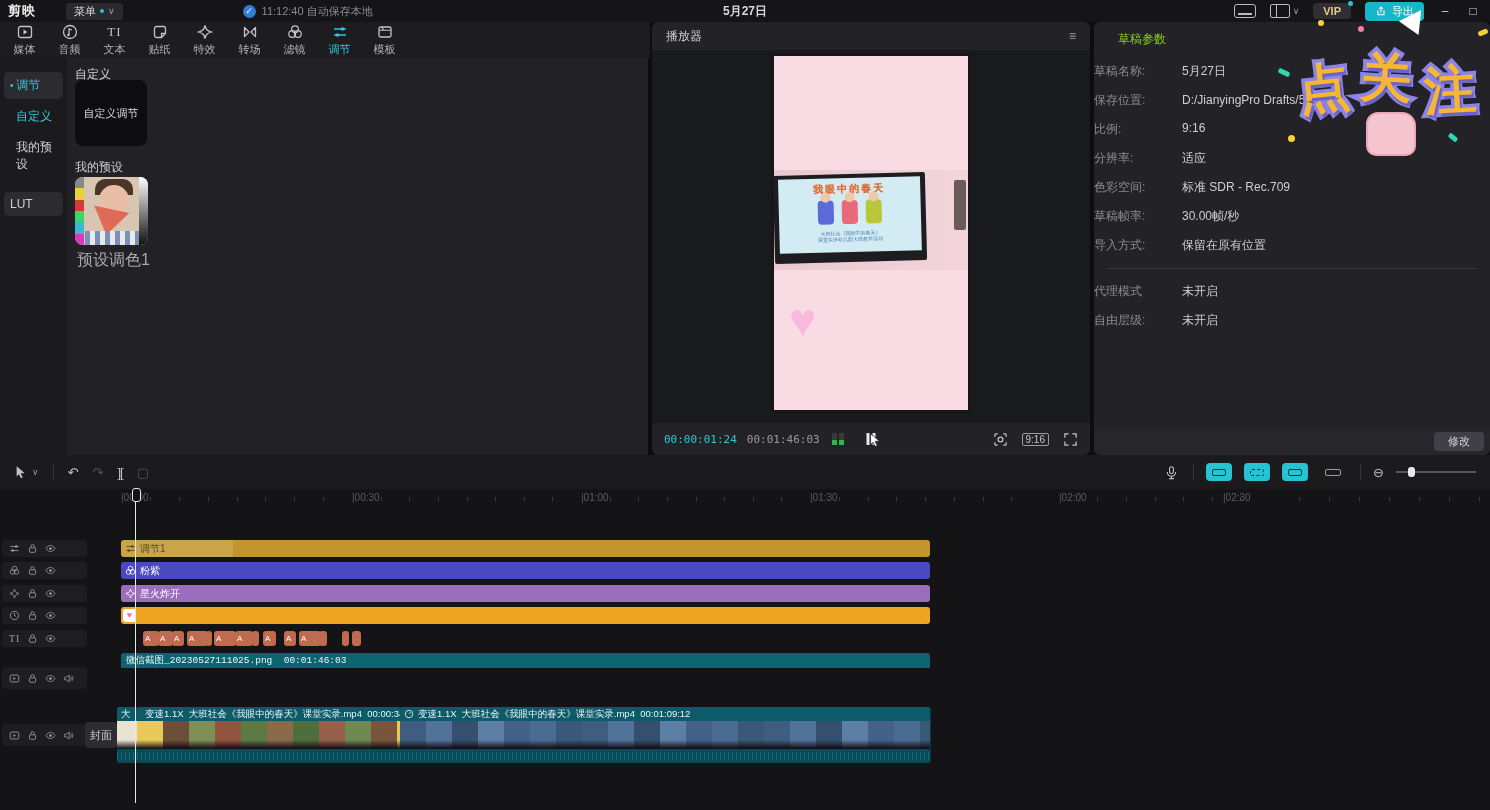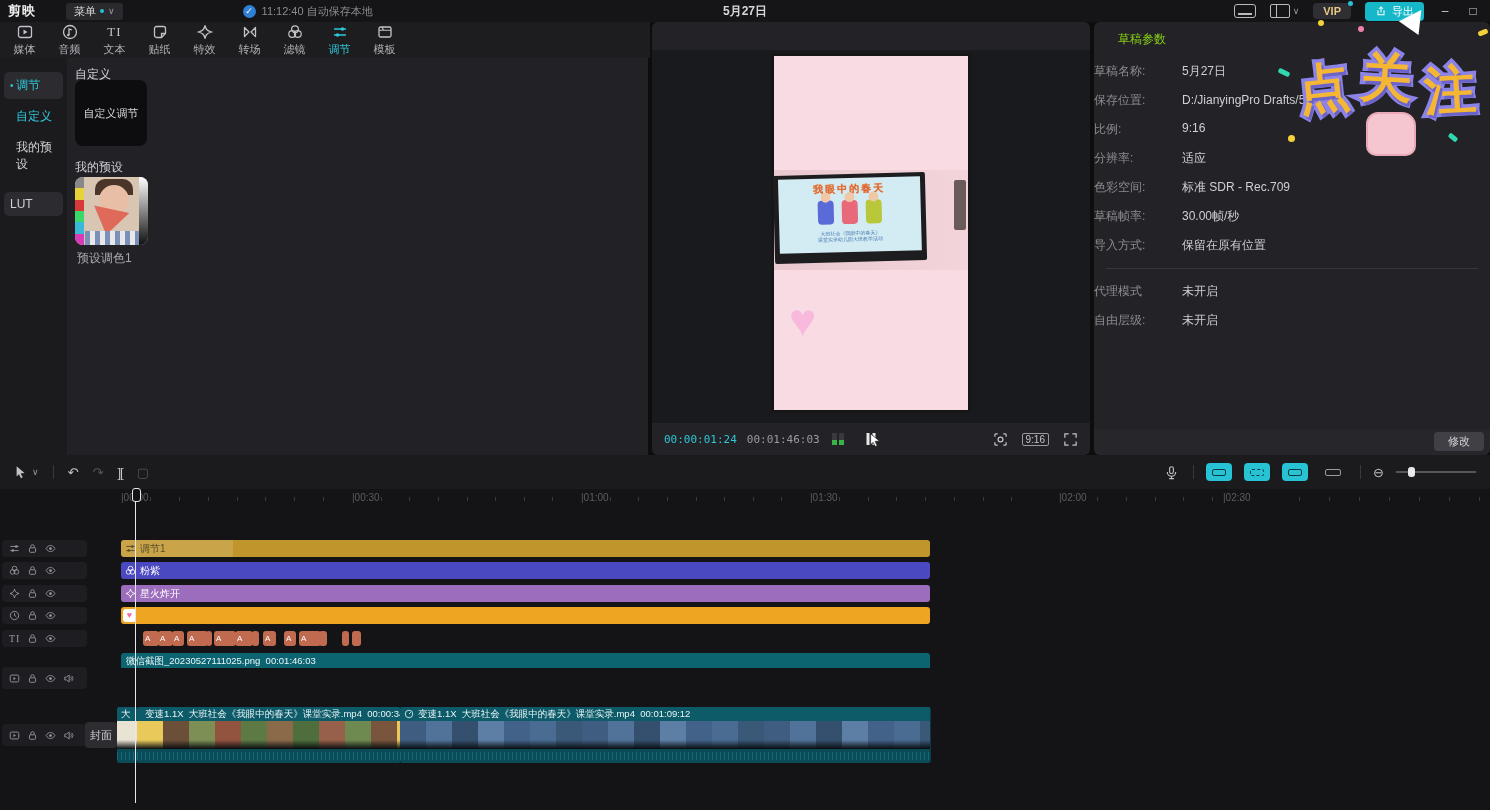--- a/index.html
+++ b/index.html
@@ -333,25 +333,29 @@
       <div class="swatches">
         <div style="background:#888"></div>
           <div style="background:#e8d23a"></div>
           <div style="background:#d83a3a"></div>
         <div style="background:#3ad86a"></div>
           <div style="background:#3ab8d8"></div>
           <div style="background:#d83ab8"></div>
       </div>
       <div class="grayscale"></div>
     </div>
-    <div class="abs" style="left:10px;top:192px;font-size:12px;color:#a8a8ae">预设调色1</div>
+    <div class="abs" style="left:10px;top:192px;font-size:16px;color:#a8a8ae">预设调色1</div>
   </div>
 </div>
 
 <div class="panel" id="player-panel">
+  <div id="player-head">
+    <span>播放器</span>
+    <span style="color:#9a9aa0">≡</span>
+  </div>
   <div id="preview">
     <div id="video">
       <div class="v-pink" style="top:3px;height:114px"></div>
       <div id="v-photo">
         <div style="position:absolute;right:2px;top:10px;width:12px;height:50px;background:#6a5a5a;border-radius:2px"></div>
         <div id="tv">
           <div id="tv-screen">
             <div id="tv-title">我眼中的春天</div>
             <div class="kids">
               <div class="kid" style="background:#5a6ad8"></div>
@@ -684,21 +688,21 @@
       <div class="text-clip" style="left: 206px; top: 124px; width: 4px;"></div>
       <div class="text-clip" style="left: 214px; top: 124px; width: 20px;">A</div>
       <div class="text-clip" style="left: 235px; top: 124px; width: 16px;">A</div>
       <div class="text-clip" style="left: 252px; top: 124px; width: 5px;"></div>
       <div class="text-clip" style="left: 263px; top: 124px; width: 11px;">A</div>
       <div class="text-clip" style="left: 284px; top: 124px; width: 10px;">A</div>
       <div class="text-clip" style="left: 299px; top: 124px; width: 20px;">A</div>
       <div class="text-clip" style="left: 319px; top: 124px; width: 6px;"></div>
       <div class="text-clip" style="left: 342px; top: 124px; width: 5px;"></div>
       <div class="text-clip" style="left: 352px; top: 124px; width: 7px;"></div>
-      <div class="clip" id="img-clip" style="left: 121px; top: 146px; width: 809px; height: 31px; border-radius: 3px;">
+      <div class="clip" id="img-clip" style="left: 121px; top: 146px; width: 809px; height: 31px; border-radius: 3px; font-family: Liberation Mono, monospace;">
         <div class="strip hd">微信截图_20230527111025.png&nbsp;&nbsp;00:01:46:03</div>
         <div class="strip bd"></div>
         <div class="strip ft"></div>
       </div>
       <div class="clip v-clip" style="left: 117px; top: 200px; width: 20px; height: 56px; background: rgb(16, 22, 26); border-radius: 2px; border-right: 1px solid rgb(10, 58, 68);">
         <div class="strip hd">
           <span>大</span>
         </div>
         <div class="strip frames">
           <div style="width: 26px; background: linear-gradient(rgb(233, 227, 212) 0px, rgb(233, 227, 212) 68%, rgba(0, 0, 0, 0.45));"></div>

